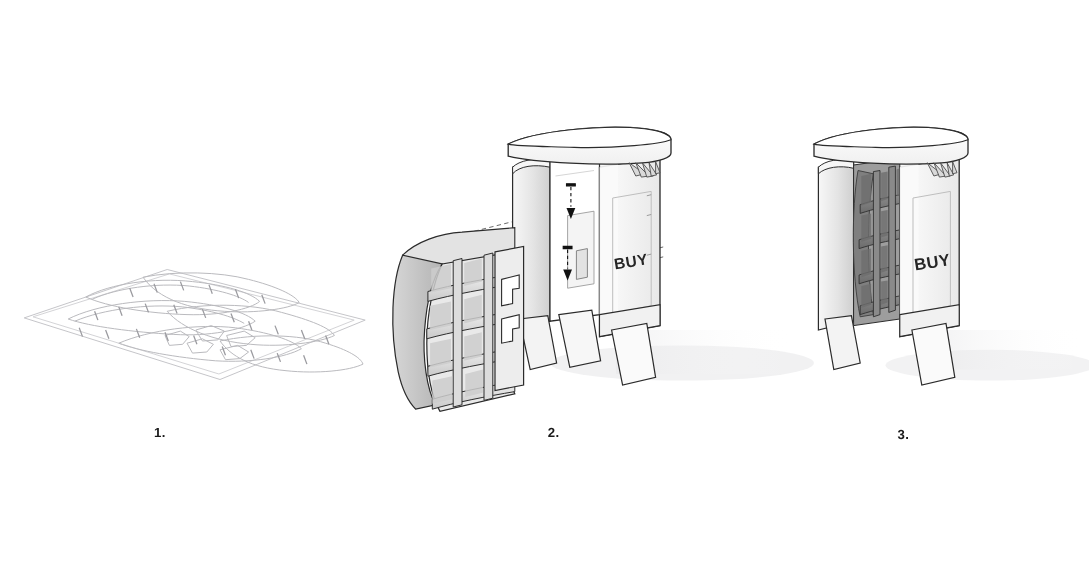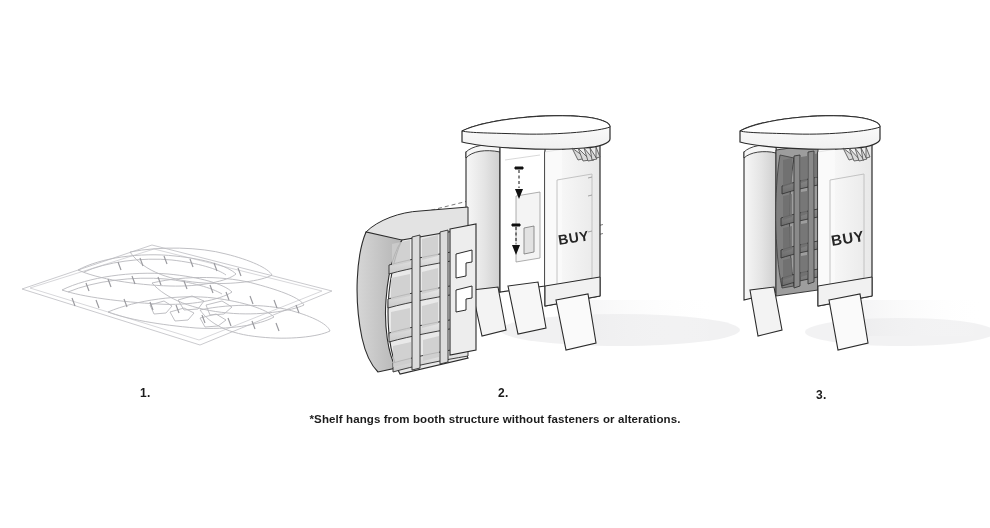--- a/index.html
+++ b/index.html
@@ -327,15 +327,14 @@
           <path d="M866,147 L870,157 L866,158 Z"></path>
         </g>
       </g>
     </g>
   </svg>
 
   <div class="step-num" id="num1">1.</div>
   <div class="step-num" id="num2">2.</div>
   <div class="step-num" id="num3">3.</div>
 
-  <div class="footnote">*Shelf hangs from booth structure without fasteners or alterations.</div>
 
 </div>
 
 </body></html>

